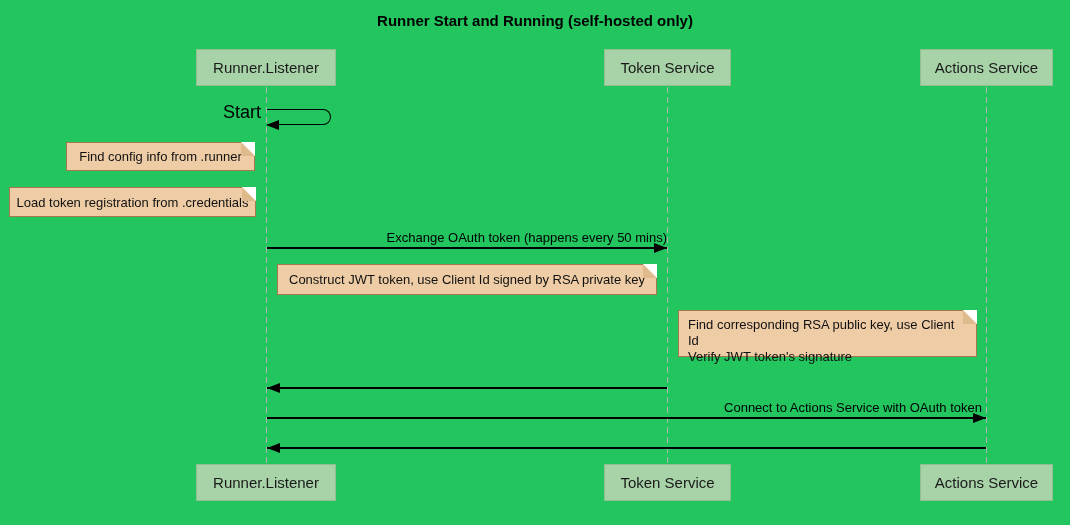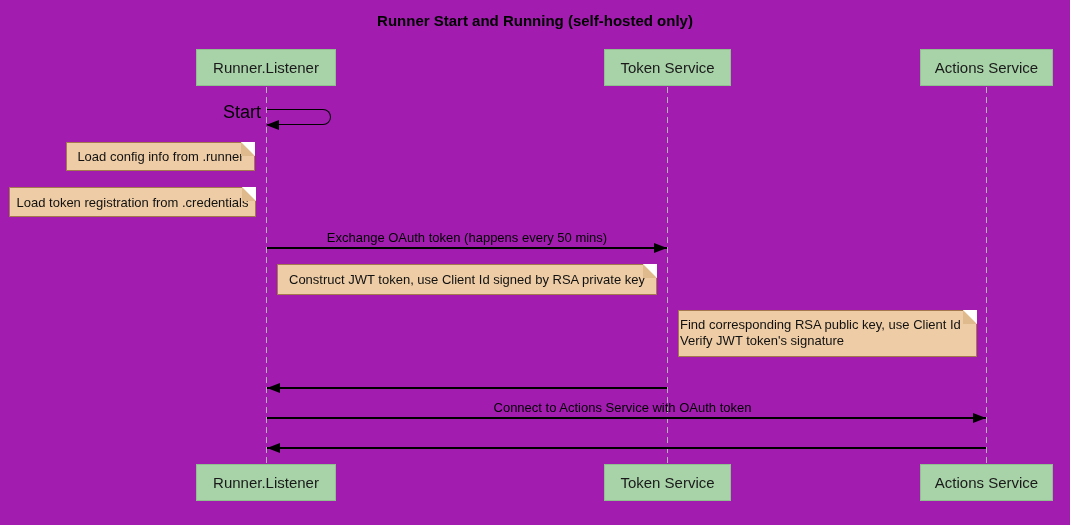--- a/index.html
+++ b/index.html
@@ -1,17 +1,17 @@
 <!DOCTYPE html>
 <html><head>
 <meta charset="utf-8">
 <style>
   html,body{margin:0;padding:0;background:#ffffff;}
   #canvas{
-    position:relative;width:1070px;height:525px;background:#a21caf;overflow:hidden;
+    position:relative;width:1070px;height:525px;background:#22c55e;overflow:hidden;
     font-family:"Liberation Sans",sans-serif;color:#000;
   }
   .title{
     position:absolute;top:12px;left:0;width:1070px;text-align:center;
     font-size:15px;font-weight:bold;color:#000;
   }
   .participant{
     position:absolute;height:37px;background:#a8d3a8;border:1px solid #8fc18f;
     border-radius:0;display:flex;align-items:center;justify-content:center;
     font-size:15px;color:#1a1a1a;box-sizing:border-box;
@@ -23,24 +23,24 @@
   .note{
     position:absolute;background:#eecca5;border:1px solid #a5794d;box-sizing:border-box;
     font-size:13px;color:#111;
   }
   .note::before{
     content:"";position:absolute;top:-1px;right:-1px;width:0;height:0;
     border-style:solid;border-width:0 14px 14px 0;
     border-color:#ffffff #ffffff #deba8c #deba8c;
   }
   .note.single{display:flex;align-items:center;justify-content:center;text-align:center;}
-  .note.multi{padding:6px 1px;line-height:16px;text-align:left;}
+  .note.multi{padding:6px 9px;line-height:16px;text-align:left;}
   .msg-line{position:absolute;height:2px;background:#000;}
   .msg-label{
-    position:absolute;font-size:13px;color:#000;text-align:center;height:16px;line-height:16px;
+    position:absolute;font-size:13px;color:#000;text-align:right;height:16px;line-height:16px;
   }
   .ah{position:absolute;width:0;height:0;border-top:5px solid transparent;border-bottom:5px solid transparent;}
   .ah.right{border-left:13px solid #000;}
   .ah.left{border-right:13px solid #000;}
   .self-loop{
     position:absolute;left:267px;top:109px;width:64px;height:16px;box-sizing:border-box;
     border:1.5px solid #000;border-left:none;border-radius:0 9px 9px 0;
   }
   .self-label{
     position:absolute;left:180px;top:102px;width:81px;text-align:right;
@@ -66,21 +66,21 @@
   </div>
   <div class="participant" style="left:920px;top:49px;width:133px;">
     <span>Actions Service</span>
   </div>
 
   <div class="self-label">Start</div>
   <div class="self-loop"></div>
   <div class="ah left" style="left:266px;top:120px;"></div>
 
   <div class="note single" style="left:66px;top:142px;width:189px;height:29px;">
-    <span>Load config info from .runner</span>
+    <span>Find config info from .runner</span>
   </div>
   <div class="note single" style="left:9px;top:187px;width:247px;height:30px;">
     <span>Load token registration from .credentials</span>
   </div>
 
   <div class="msg-label" style="left:267px;top:230px;width:400px;">Exchange OAuth token (happens every 50 mins)</div>
   <div class="msg-line" style="left:267px;top:247px;width:400px;"></div>
   <div class="ah right" style="left:654px;top:243px;"></div>
 
   <div class="note single" style="left:277px;top:264px;width:380px;height:31px;">

